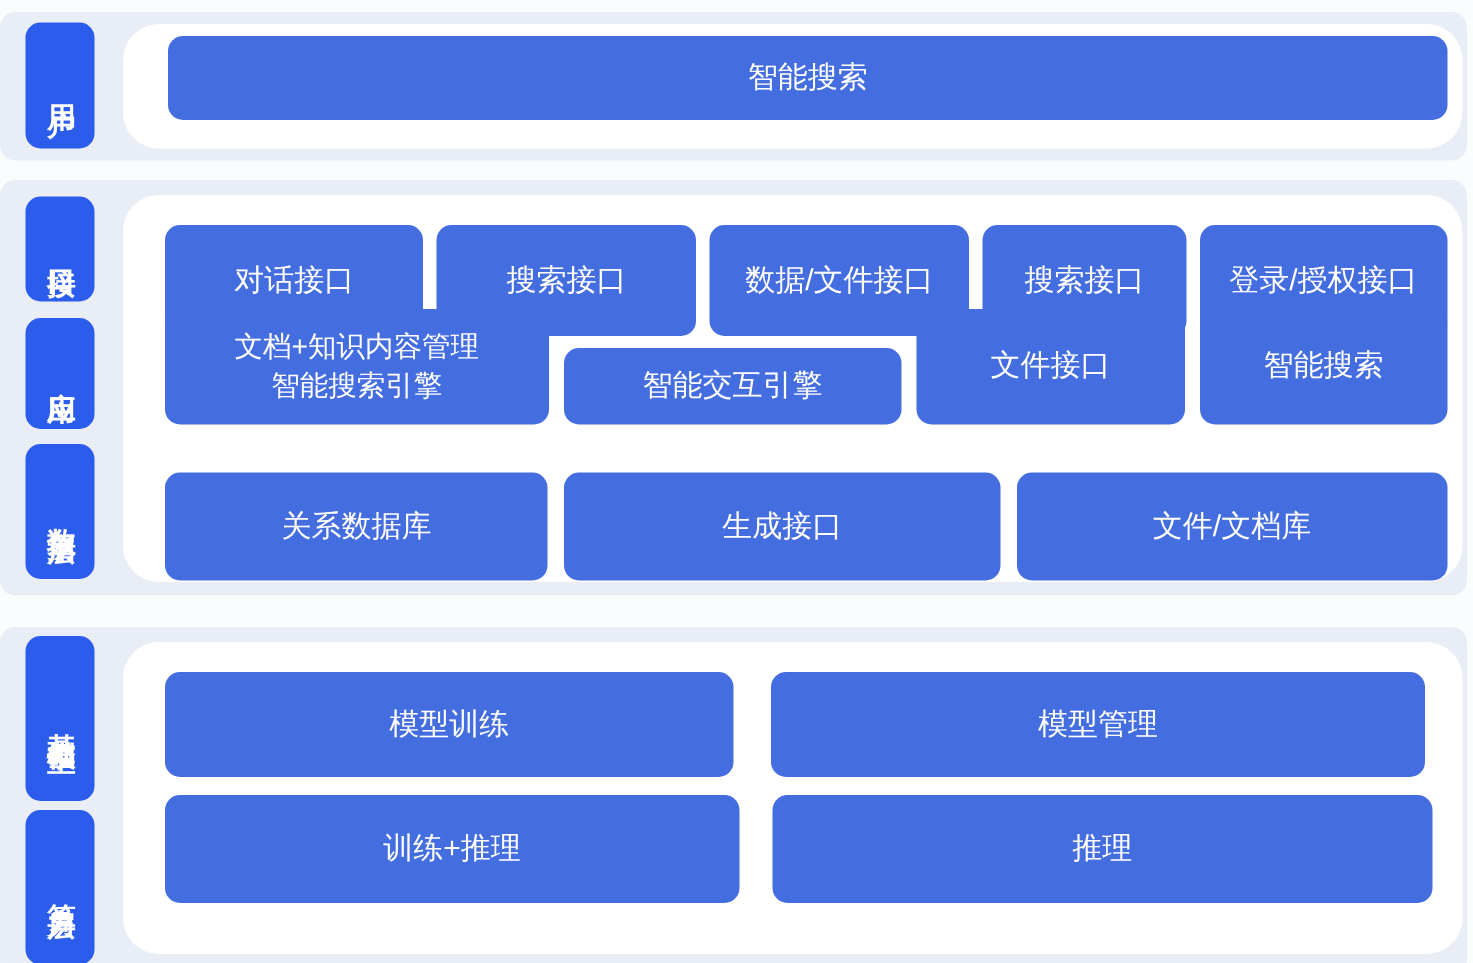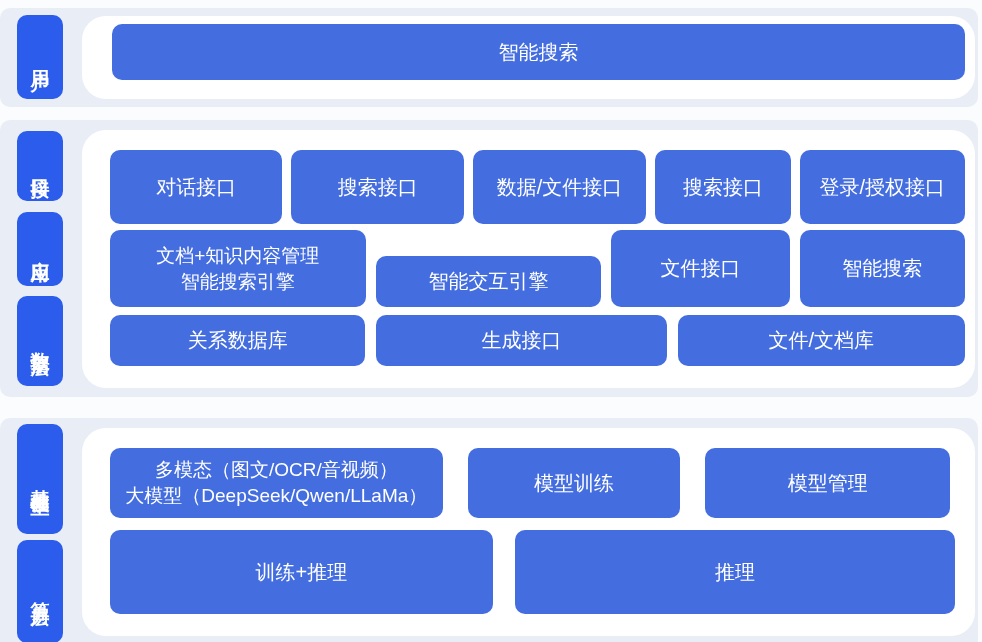--- a/index.html
+++ b/index.html
@@ -52,24 +52,24 @@
   #lbl-foundation{top:6px;height:110px;}
   #lbl-compute{top:122px;height:103px;}
 
   .row{
     position:absolute;
     display:flex;
   }
   
   #row-1{left:30px;top:8px;width:853px;height:56px;gap:13px;}
   #row-2{left:28px;top:20px;width:855px;height:74px;gap:9px;}
-  #row-3{left:28px;top:100px;width:855px;height:77px;gap:10px;}
-  #row-4{left:28px;top:185px;width:855px;height:51px;gap:11px;}
+  #row-3{left:28px;top:76px;width:855px;height:77px;gap:10px;}
+  #row-4{left:28px;top:185px;width:855px;height:72px;gap:11px;}
   #row-5{left:28px;top:20px;width:840px;height:70px;gap:25px;}
-  #row-6{left:28px;top:102px;width:845px;height:84px;}
+  #row-6{left:28px;top:102px;width:845px;height:72px;}
 
   .btn{
     background:#446EDF;
     border-radius:10px;
     color:#FFFFFF;
     display:flex;align-items:center;justify-content:center;
     text-align:center;
     font-size:20px;
     line-height:1.35;
     white-space:pre-line;
@@ -116,22 +116,20 @@
         <div class="btn" style="flex:287 1 0;">文件/文档库</div>
       </div>
     </div>
   </div>
 
   <div class="panel" id="panel-model">
     <div class="side-label" id="lbl-foundation">基础模型</div>
     <div class="side-label" id="lbl-compute">算力层</div>
     <div class="inner">
       <div class="row" id="row-5">
-        <div class="btn sm" style="flex:333 1 0;">多模态（图文/OCR/音视频）
-大模型（DeepSeek/Qwen/LLaMa）</div>
         <div class="btn" style="flex:213 1 0;">模型训练</div>
         <div class="btn" style="flex:245 1 0;">模型管理</div>
       </div>
       <div class="row" id="row-6">
         <div class="btn" style="flex:387 1 0;">训练+推理</div>
         <div class="btn" style="flex:445 1 0;margin-left:22px;">推理</div>
       </div>
     </div>
   </div>
 

